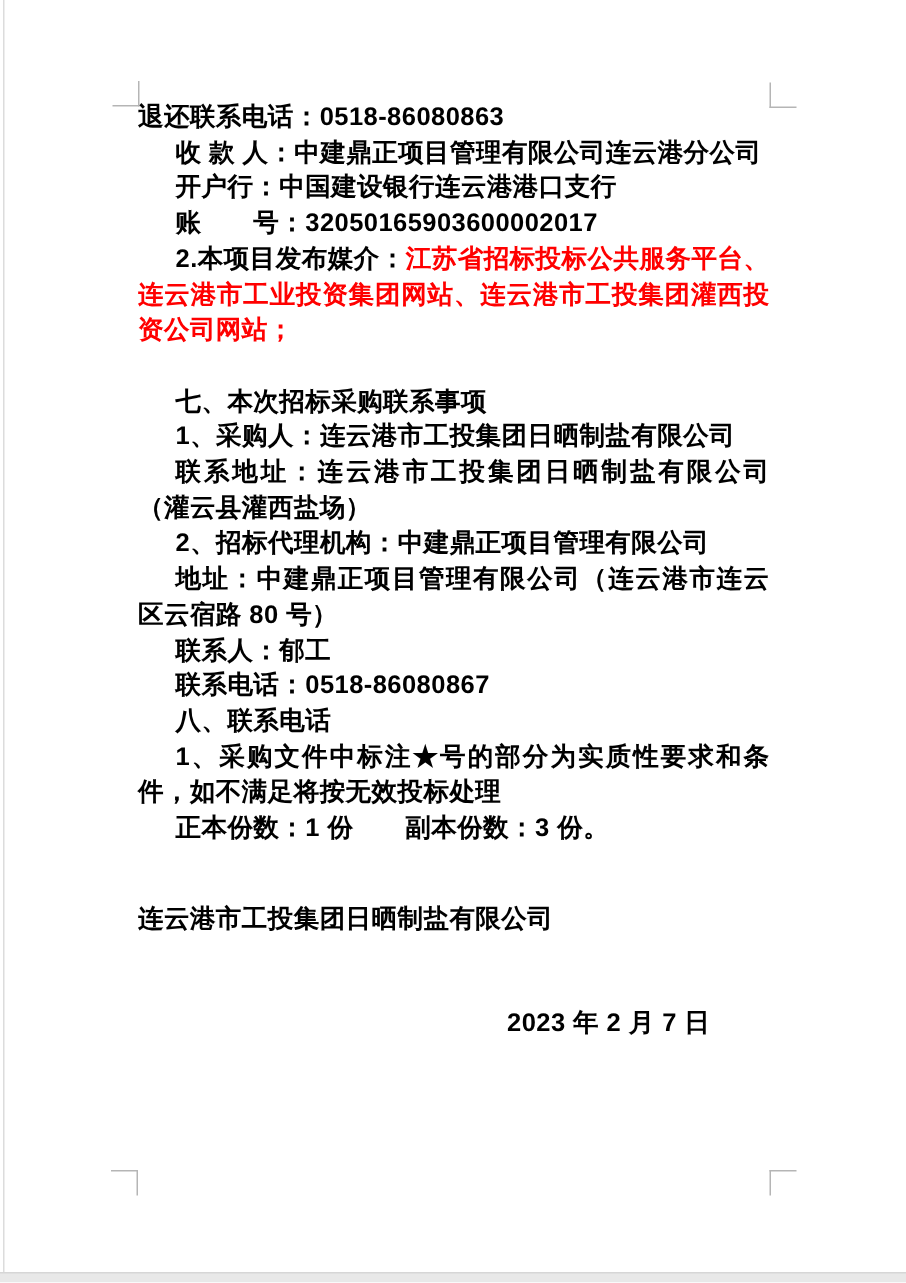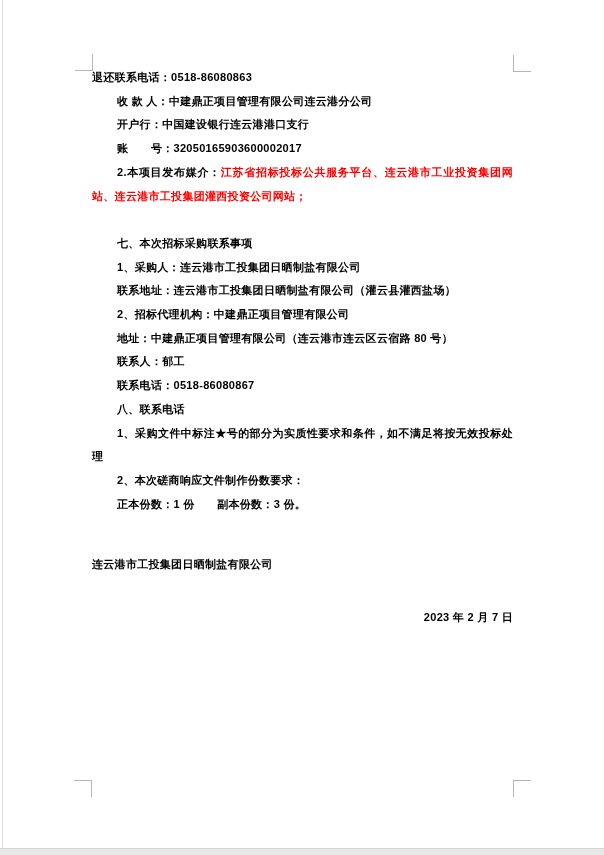--- a/index.html
+++ b/index.html
@@ -33,42 +33,42 @@
   .mark.tr { left: 513px; top: 55px;  border-left: 1px solid #b5b5b5;  border-bottom: 1px solid #b5b5b5; }
   .mark.bl { left: 74px;  top: 780px; border-right: 1px solid #b5b5b5; border-top: 1px solid #b5b5b5; }
   .mark.br { left: 513px; top: 780px; border-left: 1px solid #b5b5b5;  border-top: 1px solid #b5b5b5; }
 
   .content {
     position: absolute;
     left: 92px; top: 66px;
     width: 421px;
     color: #000000;
     font-weight: 700;
-    font-size: 11px;
+    font-size: 17px;
     line-height: 23.7px;
     letter-spacing: 0.3px;
   }
   .ln {
     white-space: pre-wrap;
     text-align: justify;
     word-break: break-all;
   }
   .indent { text-indent: 25px; }
   .red { color: #ff0000; }
   .spacer { height: 23.7px; }
   .signature {
     margin-top: 37px;
     text-align: left;
     padding-right: 4px;
     white-space: pre-wrap;
   }
   .datetime {
-    margin-top: 29px;
+    margin-top: 46px;
     padding-left: 246px;
-    text-align: right;
+    text-align: left;
     white-space: pre-wrap;
   }
 </style>
 </head>
 <body>
 
 <div class="page">
 
   <div class="page-left-edge"></div>
 
@@ -90,21 +90,20 @@
 
     <p class="ln indent">七、本次招标采购联系事项</p>
     <p class="ln indent">1、采购人：连云港市工投集团日晒制盐有限公司</p>
     <p class="ln indent">联系地址：连云港市工投集团日晒制盐有限公司（灌云县灌西盐场）</p>
     <p class="ln indent">2、招标代理机构：中建鼎正项目管理有限公司</p>
     <p class="ln indent">地址：中建鼎正项目管理有限公司（连云港市连云区云宿路 80 号）</p>
     <p class="ln indent">联系人：郁工</p>
     <p class="ln indent">联系电话：0518-86080867</p>
     <p class="ln indent">八、联系电话</p>
     <p class="ln indent">1、采购文件中标注★号的部分为实质性要求和条件，如不满足将按无效投标处理</p>
-    <p class="ln indent">2、本次磋商响应文件制作份数要求：</p>
     <p class="ln indent">正本份数：1 份　　副本份数：3 份。</p>
 
     <p class="signature">连云港市工投集团日晒制盐有限公司</p>
     <p class="datetime">2023 年 2 月 7 日</p>
 
   </div>
 
   <div class="page-bottom-gap"></div>
 </div>
 

